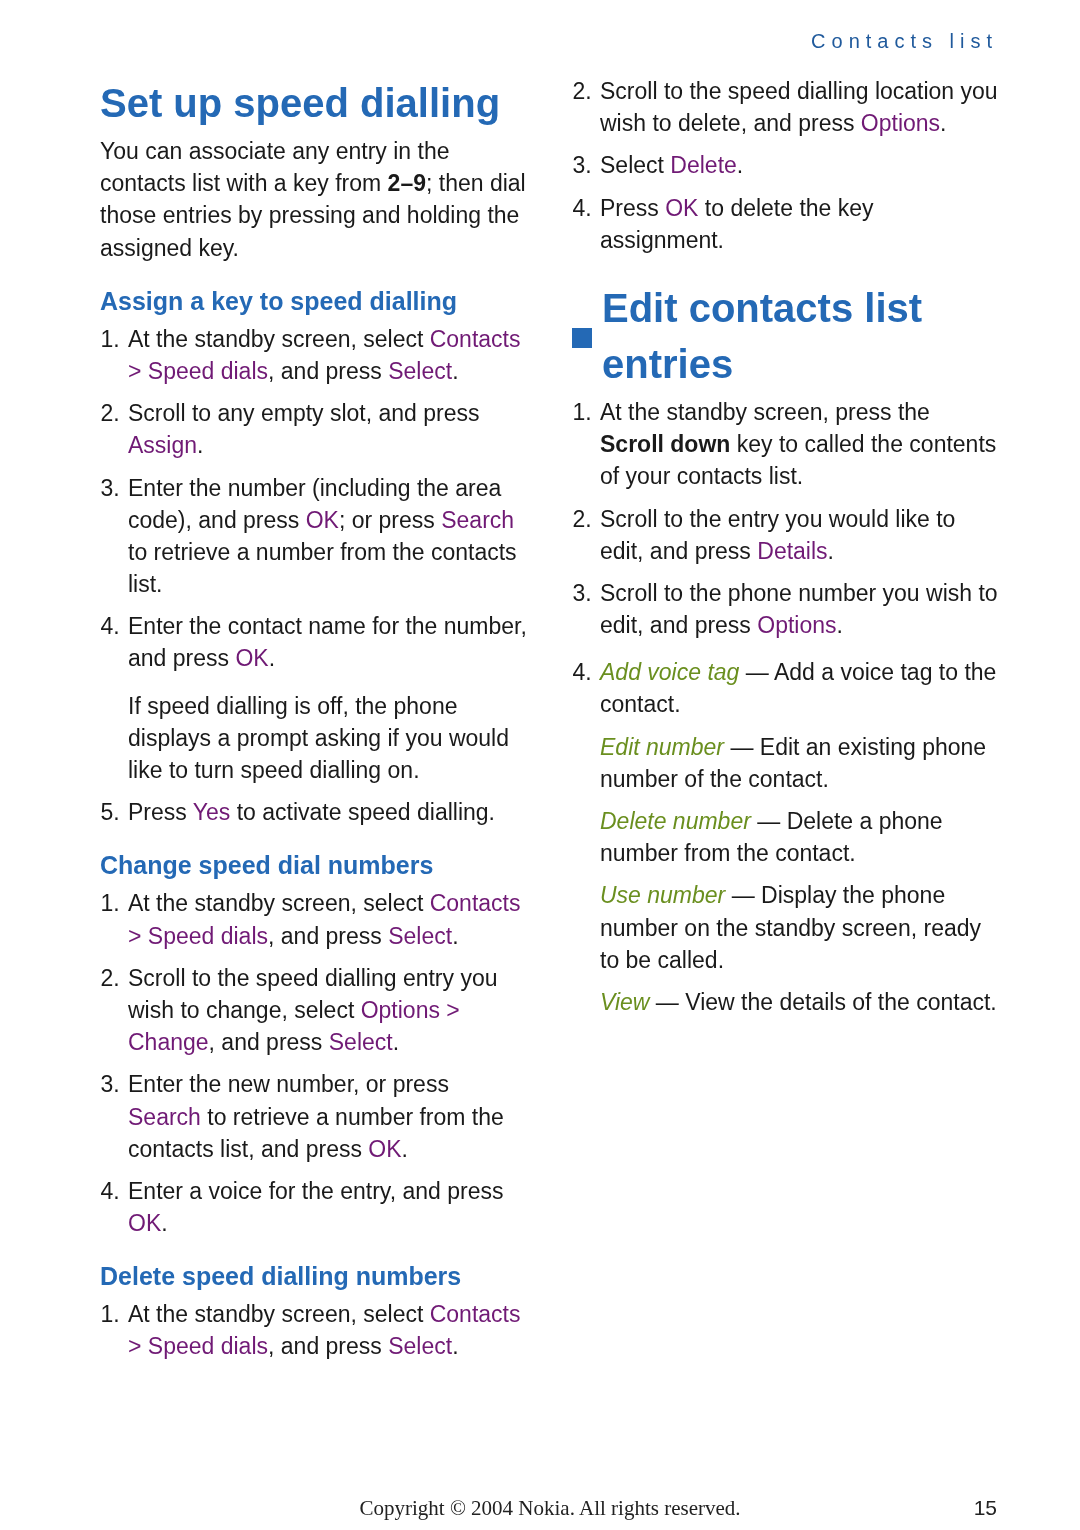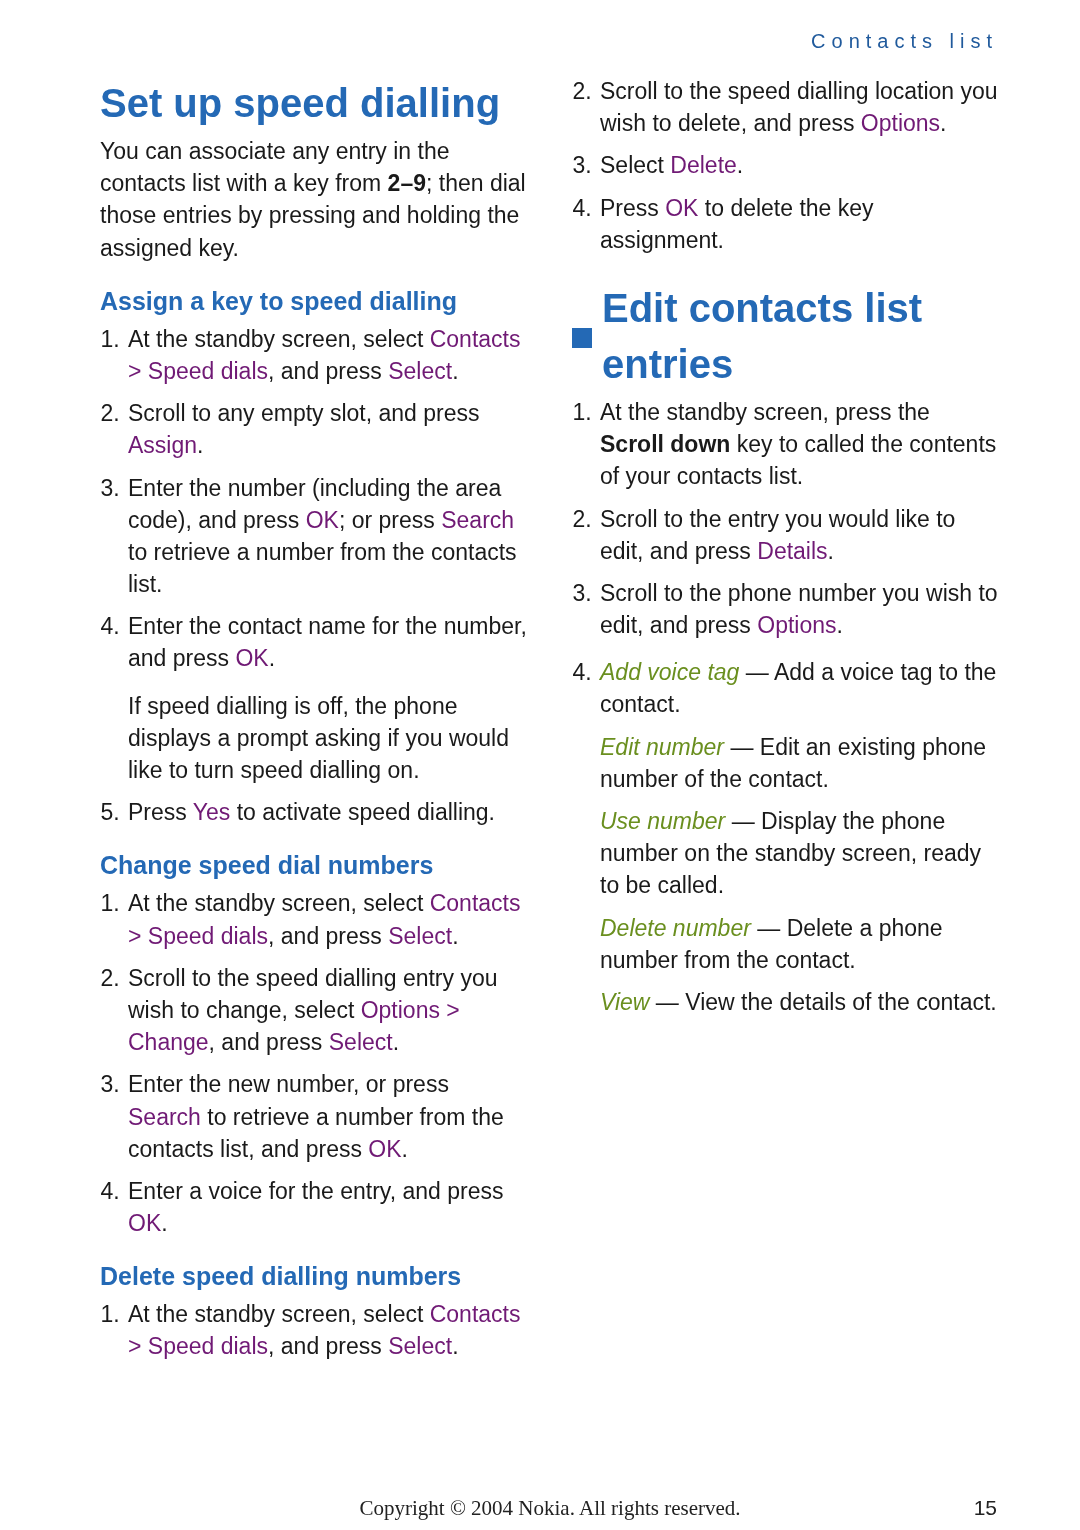--- a/index.html
+++ b/index.html
@@ -200,24 +200,24 @@
       </li>
       <li>
 
         <div class="option-block sub">
           <span class="lead">Add voice tag</span><span> — Add a voice tag to the contact.</span>
         </div>
         <div class="option-block">
           <span class="lead">Edit number</span><span> — Edit an existing phone number of the contact.</span>
         </div>
         <div class="option-block">
+          <span class="lead">Delete number</span><span> — Delete a phone number from the contact.</span>
+        </div>
+        <div class="option-block">
           <span class="lead">Use number</span><span> — Display the phone number on the standby screen, ready to be called.</span>
-        </div>
-        <div class="option-block">
-          <span class="lead">Delete number</span><span> — Delete a phone number from the contact.</span>
         </div>
         <div class="option-block">
           <span class="lead">View </span><span> — View the details of the contact.</span>
         </div>
       </li>
     </ol>
 
   </div>
 
   <div class="footer">

